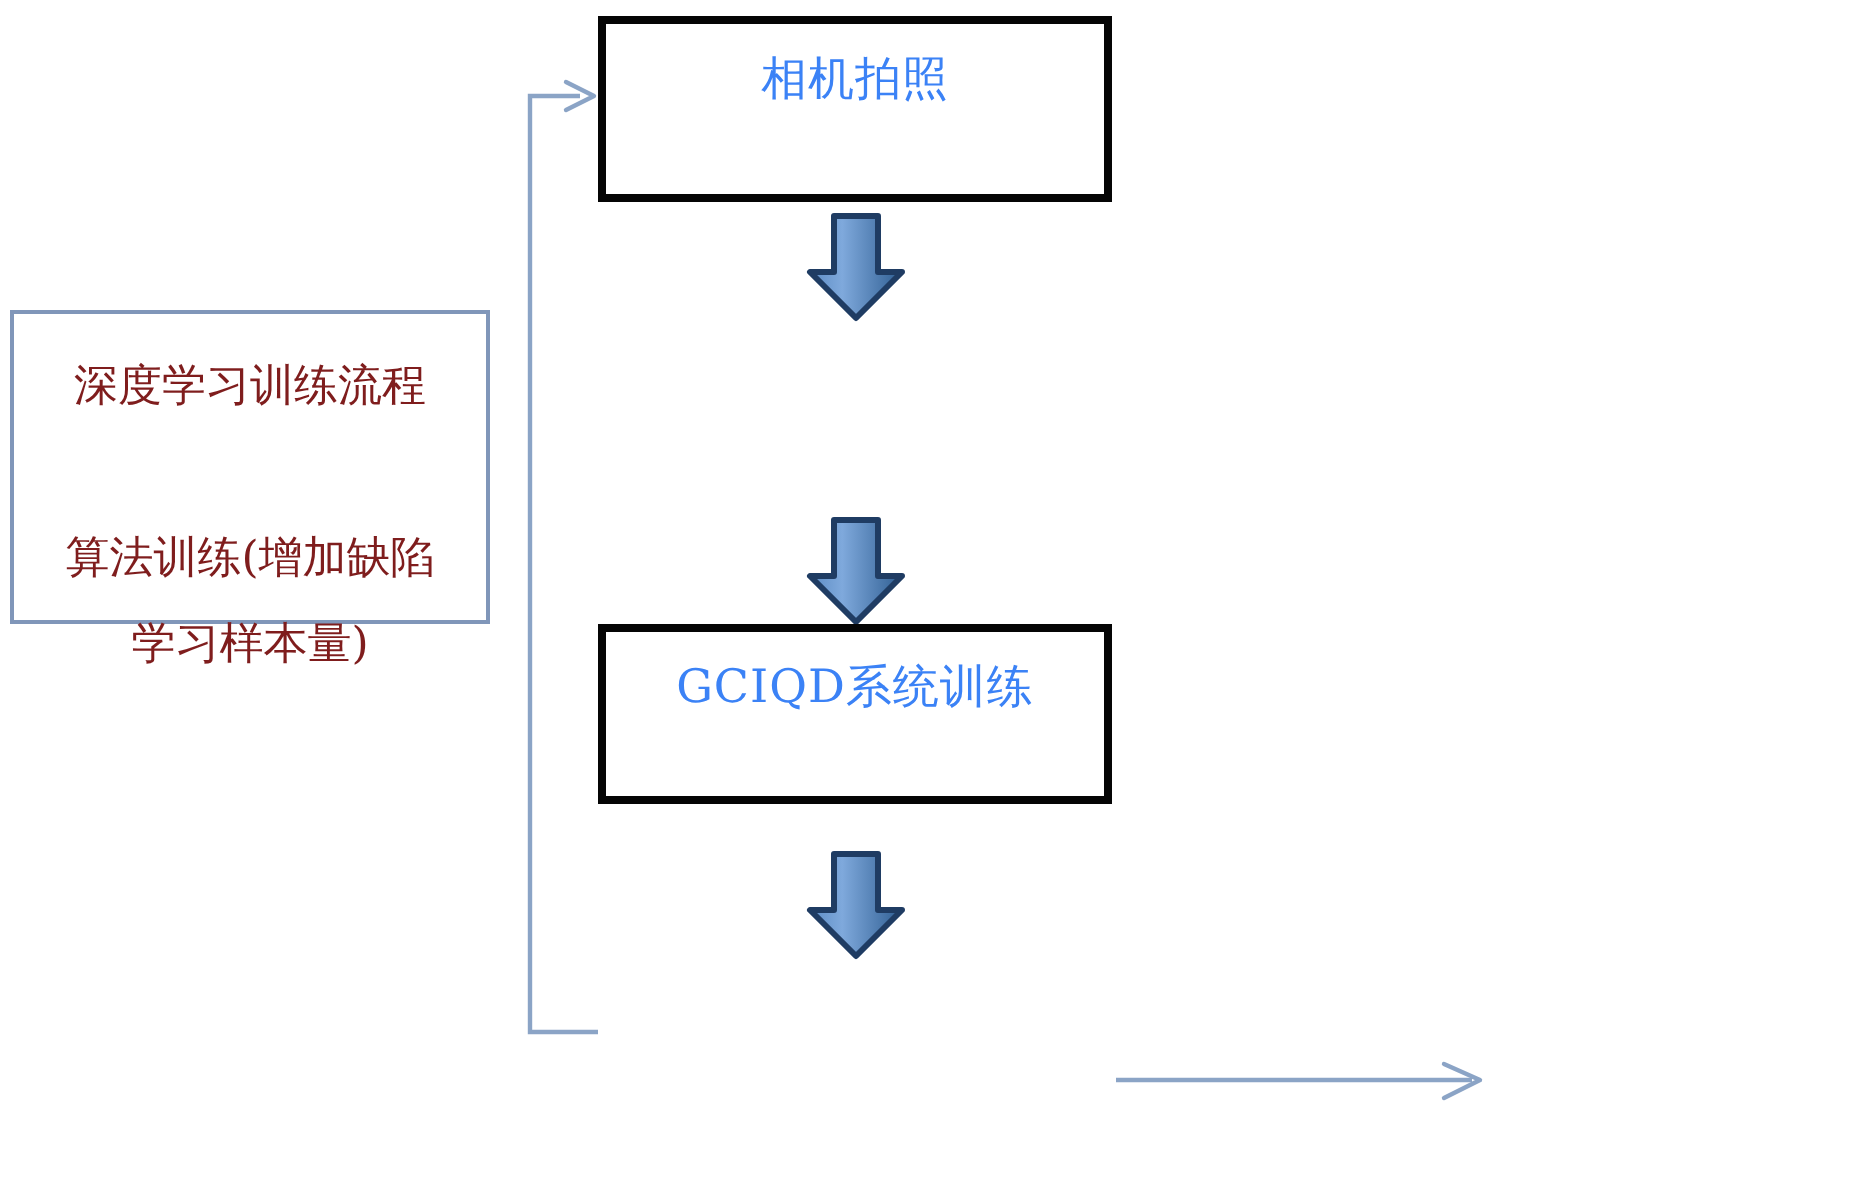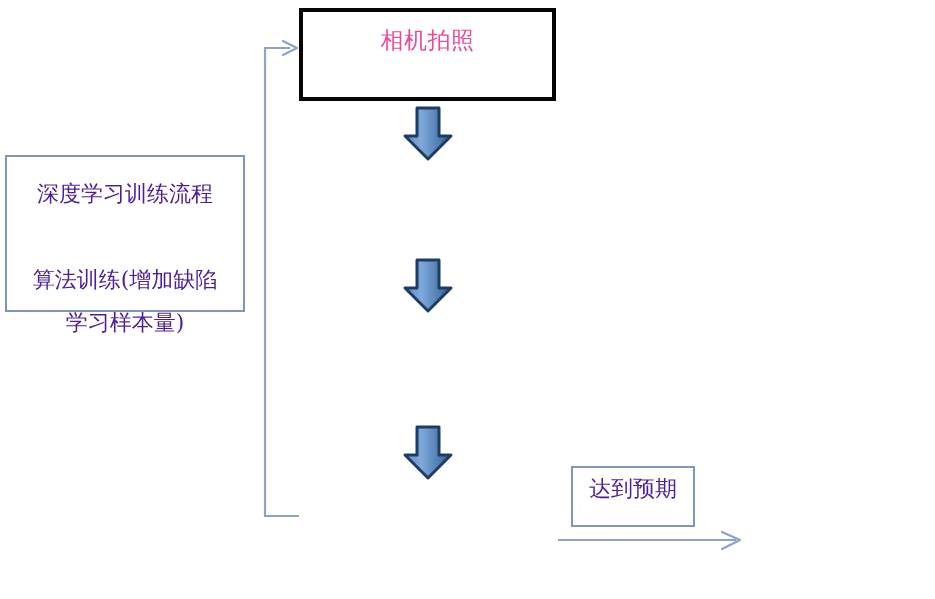--- a/index.html
+++ b/index.html
@@ -26,42 +26,42 @@
     justify-content: center;
     align-items: flex-start;
     text-align: center;
   }
   .proc-box .box-label {
     display: block;
     width: 100%;
     padding-top: 14px;
     font-size: 23px;
     line-height: 1.28;
-    color: #ec4899;
+    color: #3b82f6;
     letter-spacing: 0.5px;
     white-space: pre-line;
   }
 
   
   .note-box {
     position: absolute;
     box-sizing: border-box;
     background: #ffffff;
     border: 2px solid #8096b9;
     display: flex;
     justify-content: center;
     align-items: flex-start;
     text-align: center;
   }
   .note-box .note-label {
     display: block;
     width: 100%;
     font-size: 22px;
     line-height: 1.9;
-    color: #4c1d95;
+    color: #7f1d1d;
     white-space: pre-line;
   }
   #panel-training .note-label {
     padding-top: 16px;
     line-height: 1.95;
   }
   #note-expected .note-label {
     padding-top: 6px;
     line-height: 1.35;
   }
@@ -137,20 +137,20 @@
 
 算法训练(增加缺陷
 学习样本量)</span>
   </div>
 
   <div class="proc-box" style="left:299px; top:8px; width:257px; height:93px;">
     <span class="box-label">相机拍照</span>
   </div>
 
 
+  <div class="proc-box" style="left:299px; top:312px; width:257px; height:90px;">
+    <span class="box-label">GCIQD系统训练</span>
+  </div>
 
 
-  <div class="note-box" id="note-expected" style="left:571px; top:466px; width:124px; height:61px;">
-    <span class="note-label">达到预期</span>
-  </div>
 
 
 </div>
 
 </body></html>

